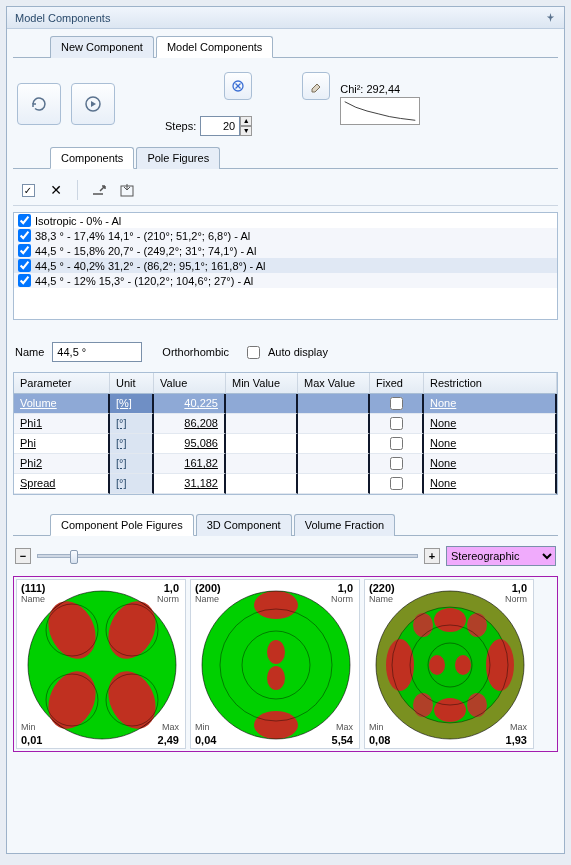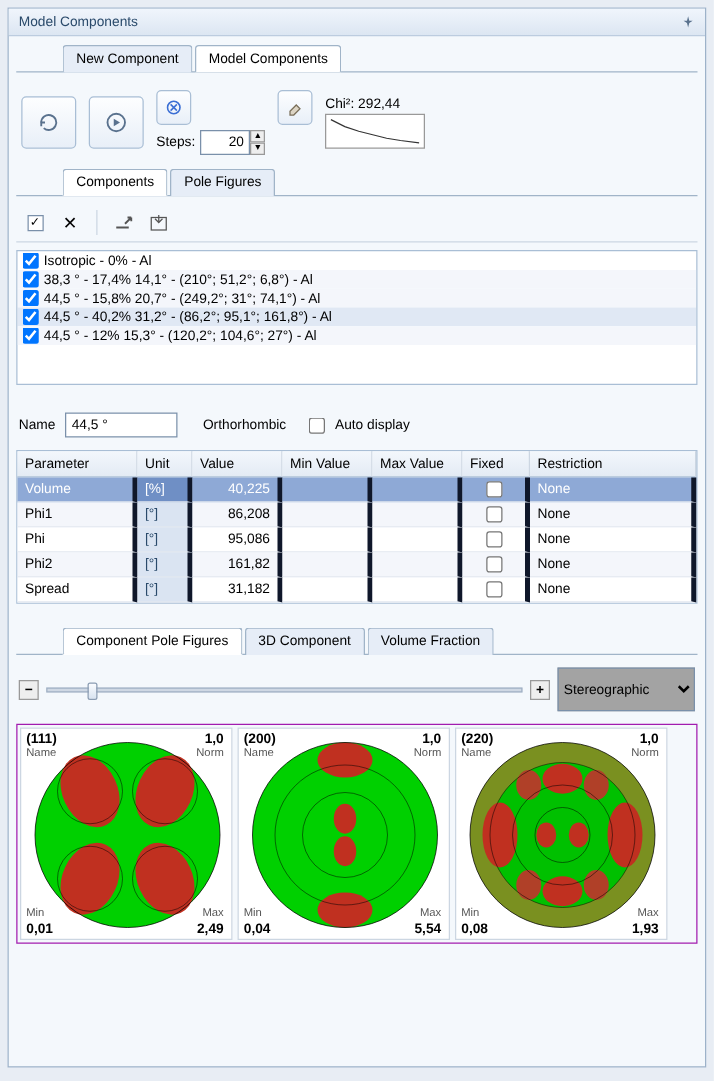--- a/index.html
+++ b/index.html
@@ -8,54 +8,54 @@
   .panel-header { background: linear-gradient(#f0f5fc,#dce6f2); border-bottom: 1px solid #bcccdf; padding: 4px 8px; display: flex; justify-content: space-between; align-items: center; height: 22px; }
   .panel-header span { color: #2a4a6b; font-weight: normal; }
   .pin { width: 11px; height: 11px; }
   .content { padding: 6px 6px 10px 6px; flex: 1; display: flex; flex-direction: column; gap: 6px; }
   .tabs { display: flex; border-bottom: 1px solid #a0b4c8; padding-left: 37px; }
   .tab { padding: 4px 10px; border: 1px solid #a0b4c8; border-bottom: none; background: #e6edf7; margin-right: 2px; cursor: pointer; border-top-left-radius: 3px; border-top-right-radius: 3px; position: relative; top: 1px; }
   .tab.active { background: #fff; border-bottom: 1px solid #fff; }
   .toolbar-row { display: flex; align-items: center; gap: 10px; padding: 8px 4px 4px 4px; }
   .sq-btn { width: 44px; height: 42px; border: 1px solid #a9bed5; border-radius: 4px; background: linear-gradient(#fdfeff,#e8eff8); display:flex; align-items:center; justify-content:center; cursor:pointer; }
   .sq-btn.sm { width: 28px; height: 28px; }
-  .steps-block { display:flex; flex-direction:column; gap:4px; align-items:flex-start; }
+  .steps-block { display:flex; flex-direction:column; gap:16px; align-items:flex-end;margin-left:40px; }
   .chi-block { display:flex; flex-direction:column; gap:2px; align-items:flex-start; }
   .spark { width: 80px; height: 28px; border:1px solid #999; background:#fff; }
   .input-num { width: 40px; height: 20px; border:1px solid #7a90aa; padding:0 4px; text-align:right; }
   .spin { display:flex; align-items:center; }
   .spin-btns { display:flex; flex-direction:column; }
   .spin-btns div { width:12px; height:10px; border:1px solid #999; background:#eee; font-size:7px; line-height:8px; text-align:center; cursor:pointer;}
   .inner-toolbar { display:flex; align-items:center; gap:6px; padding:4px; border-bottom:1px solid #ccd6e2; }
   .icon-btn { width:22px; height:22px; border:1px solid transparent; display:flex; align-items:center; justify-content:center; cursor:pointer; }
   .divider { width:1px; height:20px; background:#ccd6e2; margin:0 4px; }
   .checklist { border:1px solid #a9bed5; background:#fff; height:108px; overflow:auto; }
   .check-row { display:flex; align-items:center; padding:1px 4px; gap:4px; }
   .check-row.alt { background:#f4f6fb; }
   .check-row.sel { background:#e0e8f4; }
   input[type=checkbox] { margin:0; }
   .name-row { display:flex; align-items:center; gap:8px; padding:4px 2px; }
   .txt-in { border:1px solid #7a90aa; height:20px; padding:0 4px; width:90px; }
   .grid { border:1px solid #a9bed5; }
   .grid-head, .grid-row { display:grid; grid-template-columns: 96px 44px 72px 72px 72px 54px 1fr; }
   .grid-head > div { background:linear-gradient(#f3f7fc,#e3ebf4); border-right:1px solid #ccd6e2; border-bottom:1px solid #a9bed5; padding:4px 6px; }
-  .grid-row > div { border-right:4px solid #0f172a; border-bottom:1px solid #e2e8f0; padding:3px 6px; background:#fff; }
+  .grid-row > div { border-right:2px solid #0f172a; border-bottom:1px solid #e2e8f0; padding:3px 6px; background:#fff;text-decoration:underline; }
   .grid-row.alt > div { background:#f4f6fb; }
   .grid-row.selrow > div { background:#8ea9d6; color:#fff; }
   .grid-row > div:nth-child(3) { text-align:right; }
   .grid-row.selrow .cell-check { display:flex; justify-content:center; }
   .cell-check { display:flex; justify-content:center; }
   .unit-cell { background:#dae4f2 !important; color:#2a4a6b; font-weight:normal;}
   .grid-row.selrow .unit-cell { background:#6f8fc5 !important; color:#fff;}
   .section-sep { height:6px; }
   .slider-row { display:flex; align-items:center; gap:6px; padding:4px 2px;}
   .minus, .plus { width:16px; height:16px; border:1px solid #999; background:#eee; text-align:center; line-height:14px; cursor:pointer; font-weight:bold;}
   .slider-track { flex:1; height:4px; background:#cfd8e4; border:1px solid #a0b0c4; position:relative;}
   .slider-thumb { position:absolute; top:-5px; left:32px; width:8px; height:14px; background:linear-gradient(#fafcff,#d8e3f0); border:1px solid #8a9cb2; border-radius:2px; cursor:pointer;}
-  select { height:35px; border:1px solid #7a90aa; background:#a3a3a3; }
+  select { height:20px; border:1px solid #7a90aa; background:#f0abfc; }
   .pf-row { display:flex; gap:4px; padding:2px; border:1px solid #a21caf;}
   .pf-cell { position:relative; width:170px; height:170px; border:1px solid #ccd6e2; background:#fff;}
   .pf-label { position:absolute; font-weight:bold; }
   .pf-small { position:absolute; font-size:9px; color:#555;}
   svg { display:block; }
   .chk-sq { width:13px; height:13px; border:1px solid #7a90aa; background:#fff; display:flex; align-items:center; justify-content:center; font-size:10px; }
   .fixed-cell input[type=checkbox] { accent-color:#fff; }
 </style>
 </head>
 <body>

